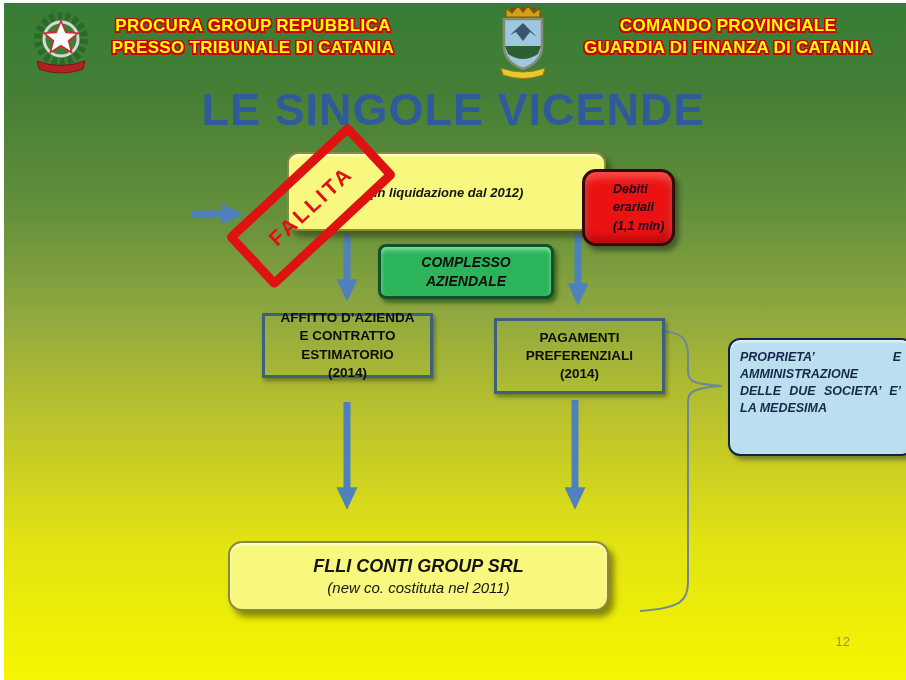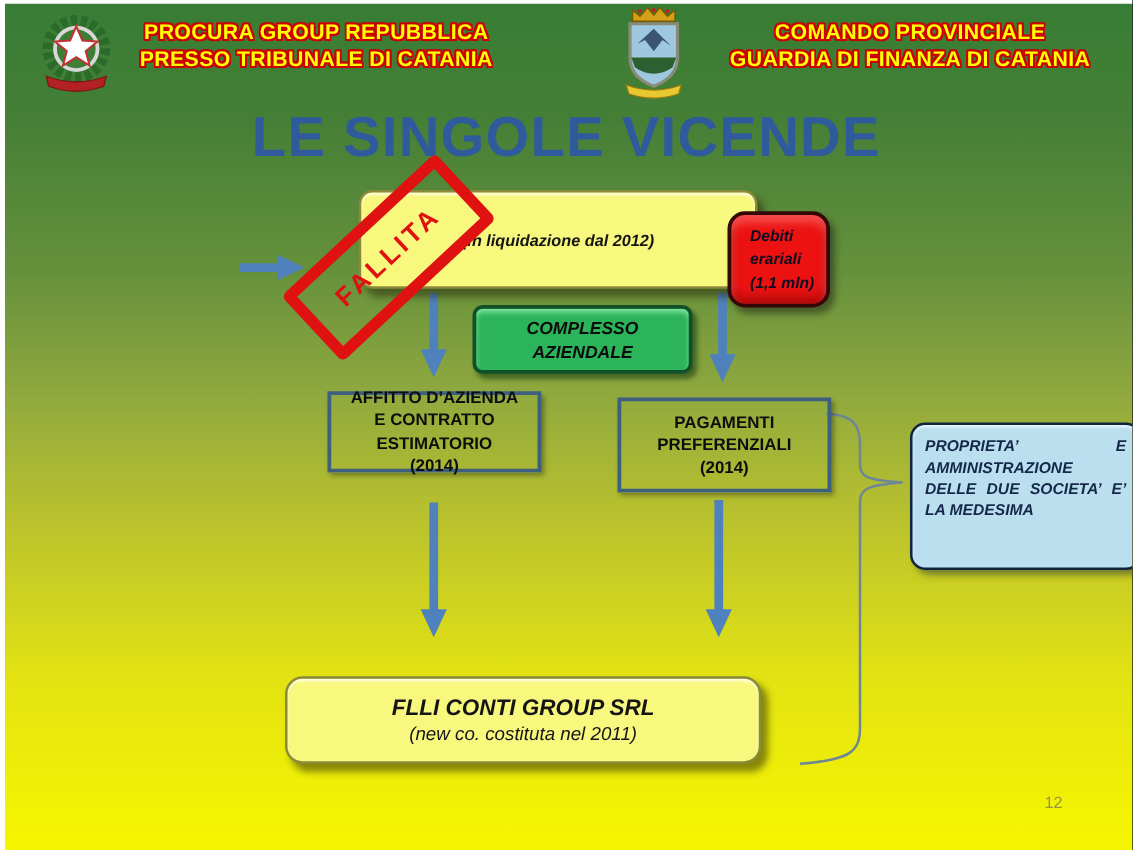--- a/index.html
+++ b/index.html
@@ -119,21 +119,21 @@
 
 
   <div class="abs node yellow-box z2" style="left:287px;top:152px;width:319px;height:79px;">
     <div style="font-size:13px;font-weight:bold;font-style:italic;margin-top:2px;">(in liquidazione dal 2012)</div>
   </div>
 
   <div class="abs stamp">
     <span>FALLITA</span>
   </div>
 
-  <div class="abs node red-box z3" style="left:582px;top:169px;width:82px;height:77px;font-size:12.5px;line-height:1.45;align-items:flex-start;padding-left:15px;text-align:left;">
+  <div class="abs node red-box z3" style="left:582px;top:169px;width:93px;height:77px;font-size:12.5px;line-height:1.45;align-items:flex-start;padding-left:28px;text-align:left;">
     <span class="pre">Debiti
 erariali
 (1,1 mln)</span>
   </div>
 
   <div class="abs node green-box z2" style="left:378px;top:244px;width:176px;height:55px;">
     <span class="pre">COMPLESSO
 AZIENDALE</span>
   </div>
 

